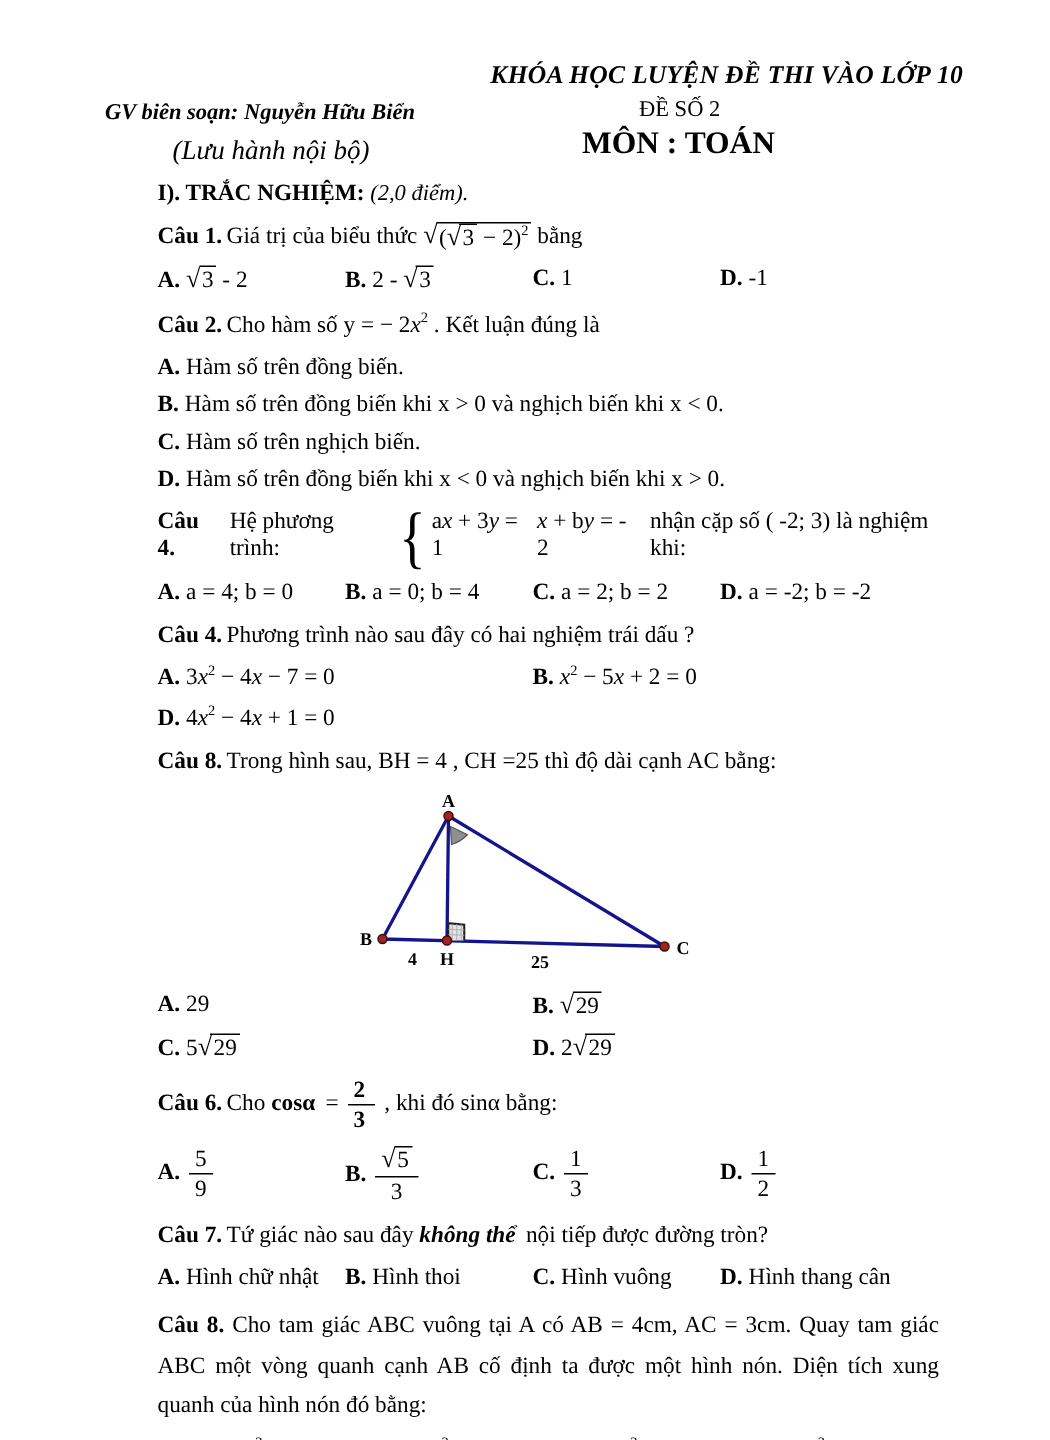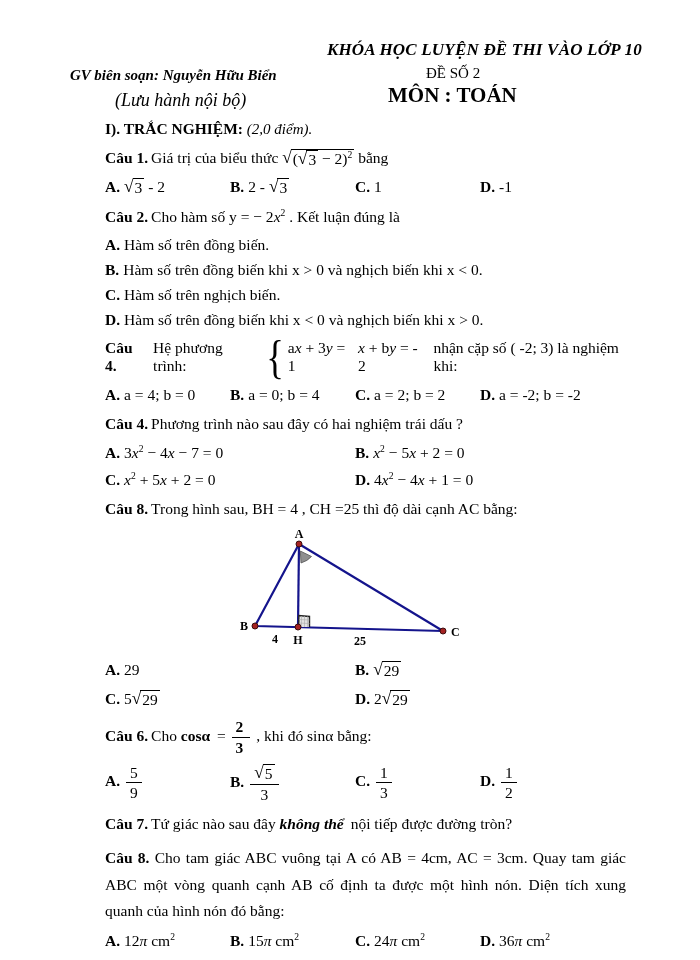--- a/index.html
+++ b/index.html
@@ -115,21 +115,20 @@
       <span class="opt"><b>C.</b><span>a = 2; b = 2</span></span>
       <span class="opt"><b>D.</b><span>a = -2; b = -2</span></span>
     </div>
   </div>
 
   <div>
     <p class="qline"><b>Câu 4.</b><span>Phương trình nào sau đây có hai nghiệm trái dấu ?</span></p>
     <div class="opts2">
       <span class="opt"><b>A.</b><span>3<i>x</i><sup>2</sup> − 4<i>x</i> − 7 = 0</span></span>
       <span class="opt"><b>B.</b><span><i>x</i><sup>2</sup> − 5<i>x</i> + 2 = 0</span></span>
-      <span class="opt"><b>C.</b><span><i>x</i><sup>2</sup> + 5<i>x</i> + 2 = 0</span></span>
       <span class="opt"><b>D.</b><span>4<i>x</i><sup>2</sup> − 4<i>x</i> + 1 = 0</span></span>
     </div>
   </div>
 
   <div>
     <p class="qline"><b>Câu 8.</b><span>Trong hình sau, BH = 4 , CH =25 thì độ dài cạnh AC bằng:</span></p>
 
     <svg class="fig" viewBox="0 0 230 125" width="230" height="125">
       <path d="M15,98 L59,16 L203,103 Z" fill="none" stroke="#14148c" stroke-width="2.2" stroke-linejoin="round"></path>
       <line x1="59" y1="16" x2="58" y2="99" stroke="#14148c" stroke-width="2.2"></line>
@@ -192,20 +191,26 @@
             </span></span></span>
       <span class="opt"><b>D.</b><span><span class="frac">
               <span class="num">1</span>
               <span class="den">2</span>
             </span></span></span>
     </div>
   </div>
 
   <div>
     <p class="qline"><b>Câu 7.</b><span>Tứ giác nào sau đây <b><i>không thể</i></b> nội tiếp được đường tròn?</span></p>
+    <div class="opts4">
+      <span class="opt"><b>A.</b><span>Hình chữ nhật</span></span>
+      <span class="opt"><b>B.</b><span>Hình thoi</span></span>
+      <span class="opt"><b>C.</b><span>Hình vuông</span></span>
+      <span class="opt"><b>D.</b><span>Hình thang cân</span></span>
+    </div>
   </div>
 
   <div>
     <p class="para"><b>Câu 8.</b> <span>Cho tam giác ABC vuông tại A có AB = 4cm, AC = 3cm. Quay tam giác ABC một vòng quanh cạnh AB cố định ta được một hình nón. Diện tích xung quanh của hình nón đó bằng:</span></p>
     <div class="opts4">
       <span class="opt"><b>A.</b><span>12<i>π</i> cm<sup>2</sup></span></span>
       <span class="opt"><b>B.</b><span>15<i>π</i> cm<sup>2</sup></span></span>
       <span class="opt"><b>C.</b><span>24<i>π</i> cm<sup>2</sup></span></span>
       <span class="opt"><b>D.</b><span>36<i>π</i>  cm<sup>2</sup></span></span>
     </div>

